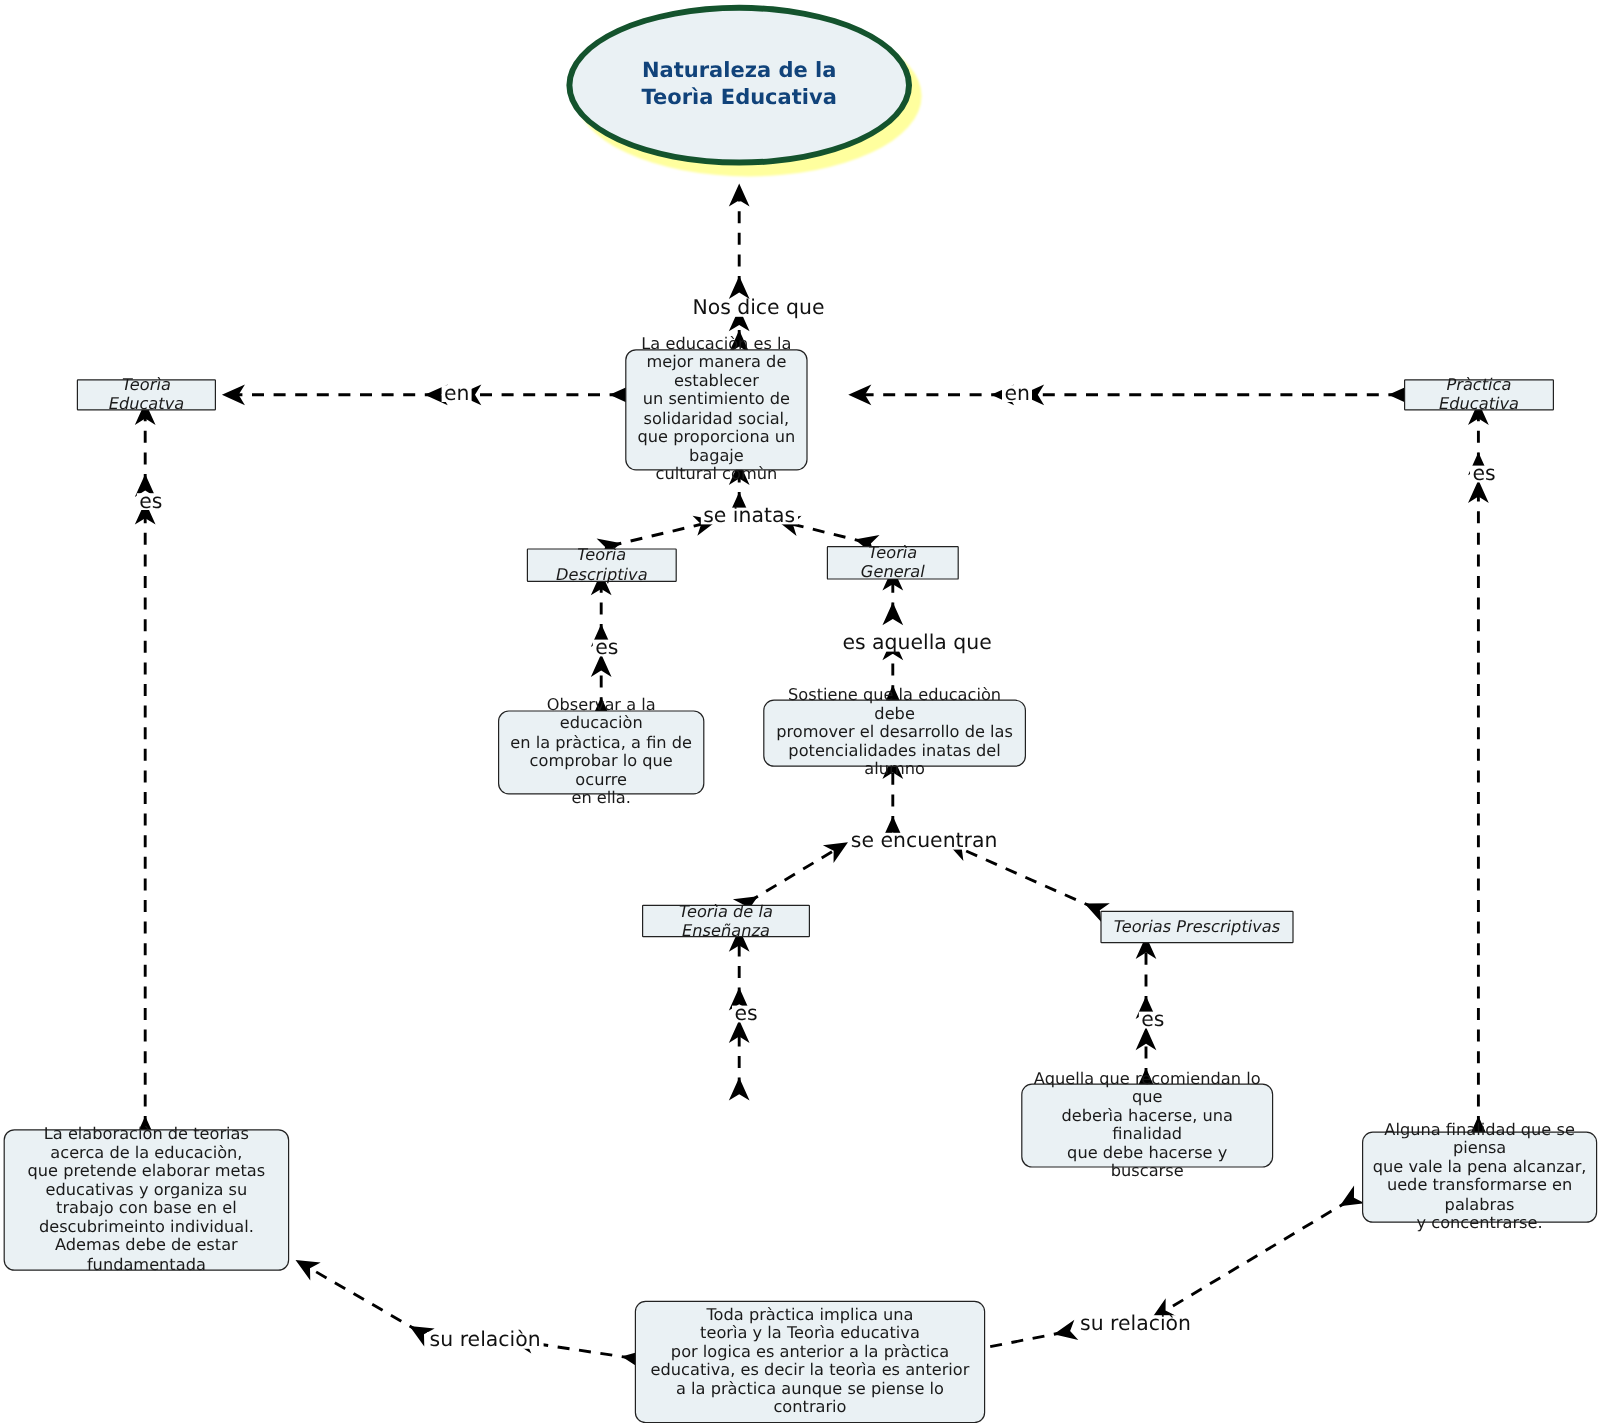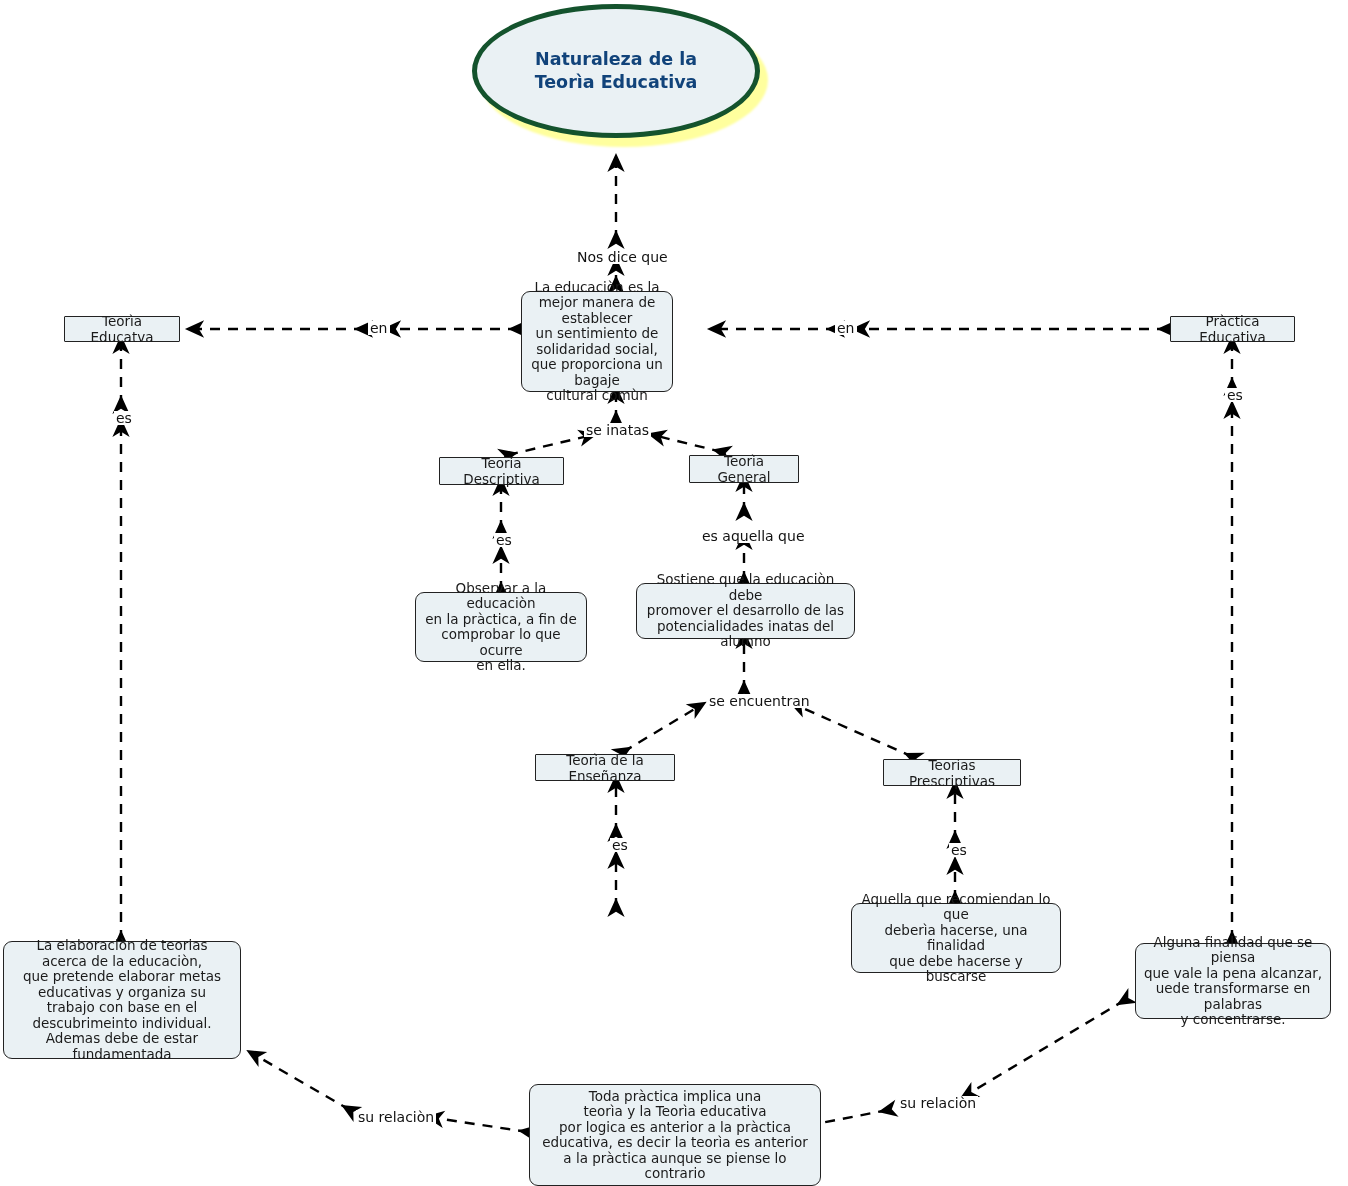--- a/index.html
+++ b/index.html
@@ -40,20 +40,21 @@
     display: flex;
     align-items: center;
     justify-content: center;
     padding: 3px 7px;
     white-space: pre-line;
     z-index: 3;
   }
   .node.pill {
     border-radius: 1px;
     line-height: 16px;
+    font-style: italic;
   }
 
   
   .root-wrap {
     position: absolute;
     z-index: 4;
   }
   .root-shadow {
     position: absolute;
     left: 8px;
@@ -81,21 +82,21 @@
     color: #11437a;
     font-weight: bold;
     font-size: 17.5px;
     line-height: 23px;
     white-space: pre-line;
   }
 
   
   .linklabel {
     position: absolute;
-    font-size: 14px;
+    font-size: 17px;
     color: #111111;
     background: #ffffff;
     padding: 0 2px;
     white-space: nowrap;
     z-index: 3;
     line-height: 14px;
   }
 </style>
 </head>
 <body>
@@ -182,21 +183,21 @@
 en la pràctica, a fin de
 comprobar lo que ocurre
 en ella.</div>
 
   <div class="node" style="left:636px; top:583px; width:219px; height:56px;">Sostiene que la educaciòn debe
 promover el desarrollo de las
 potencialidades inatas del alumno</div>
 
   <div class="node pill" style="left:535px; top:754px; width:140px; height:27px;">Teorìa de la Enseñanza</div>
 
-  <div class="node pill" style="left:883px; top:759px; width:138px; height:27px;">Teorias Prescriptivas</div>
+  <div class="node pill" style="left:917px; top:759px; width:161px; height:27px;">Teorias Prescriptivas</div>
 
 
   <div class="node" style="left:851px; top:903px; width:210px; height:70px;">Aquella que recomiendan lo que
 deberìa hacerse, una finalidad
 que debe hacerse y buscarse</div>
 
   <div class="node" style="left:3px; top:941px; width:238px; height:118px;">La elaboraciòn de teorias
 acerca de la educaciòn,
 que pretende elaborar metas
 educativas y organiza su

